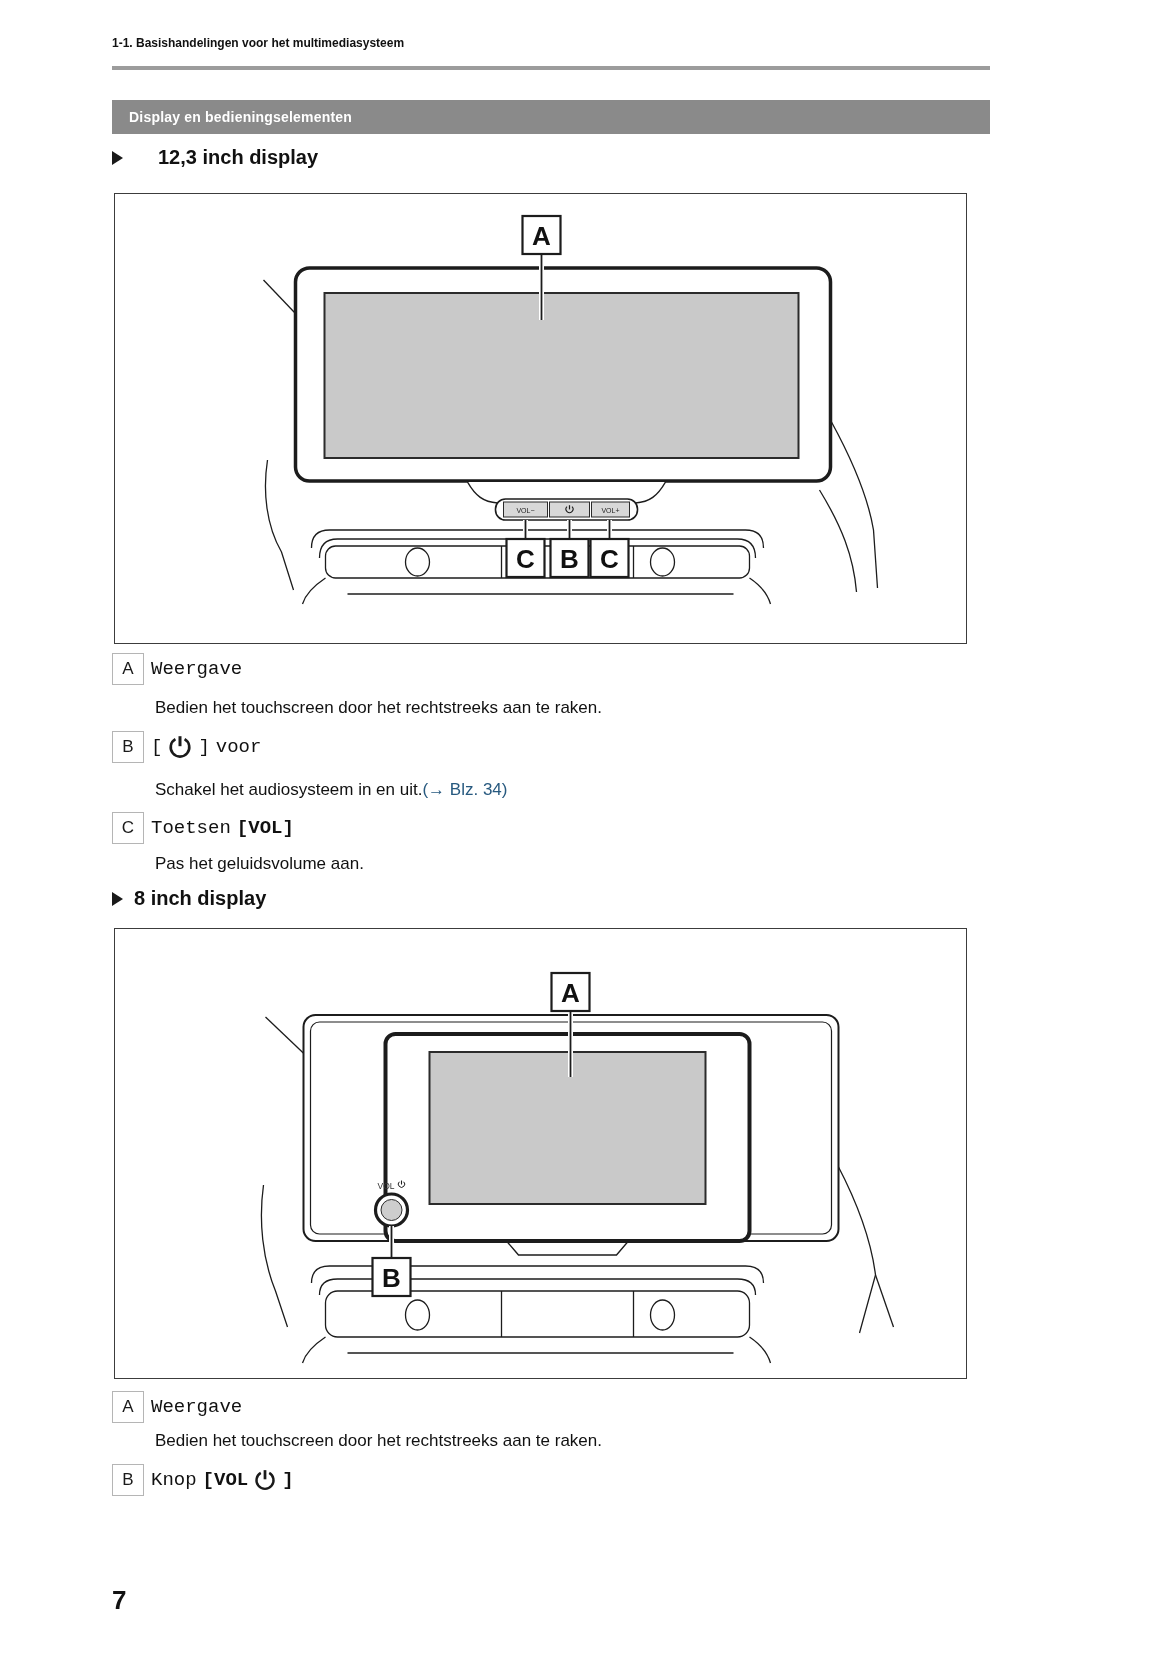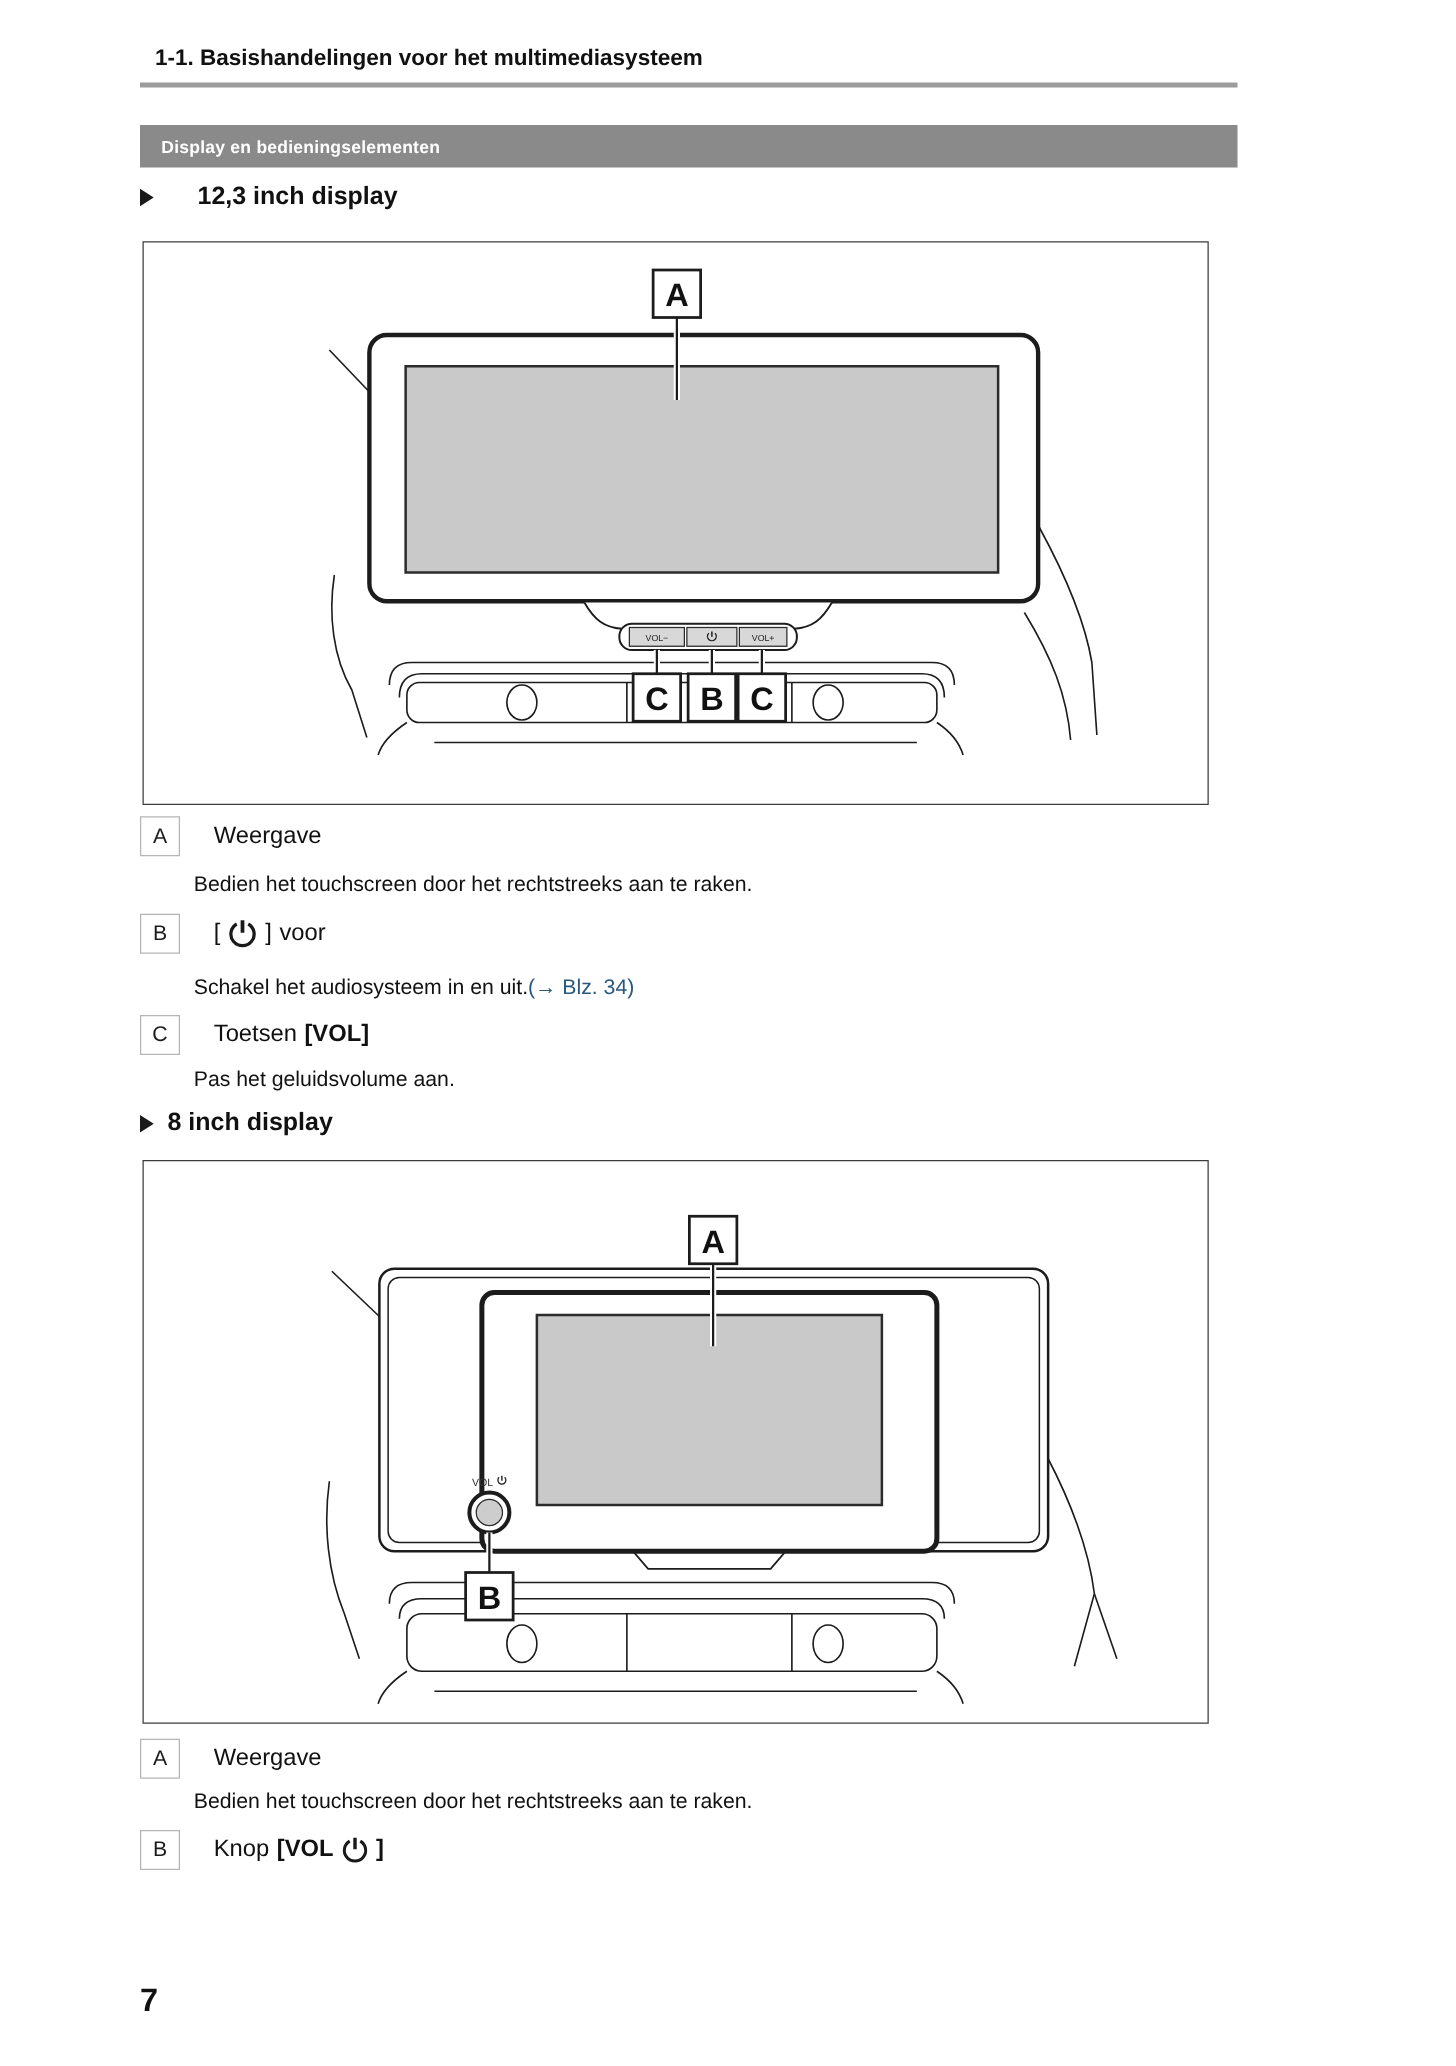--- a/index.html
+++ b/index.html
@@ -1,31 +1,31 @@
 <!DOCTYPE html>
 <html style="--banner-bg: #8a8a8a; --rule-gray: #9c9c9c; --screen-fill: #c9c9c9; --button-fill: #d8d8d8; --link-blue: #27597f;"><head>
 <meta charset="utf-8">
 <style>
   html,body{margin:0;padding:0;background:#ffffff;}
   .page{position:relative;width:1165px;height:1653px;background:#fff;
         font-family:"Liberation Sans",sans-serif;color:#1a1a1a;overflow:hidden;}
-  .breadcrumb{position:absolute;left:124px;top:36px;font-size:18px;font-weight:bold;color:#111;}
+  .breadcrumb{position:absolute;left:112px;top:36px;font-size:12px;font-weight:bold;color:#111;}
   .rule{position:absolute;left:112px;top:66px;width:878px;height:4px;background:var(--rule-gray,#9c9c9c);}
   .banner{position:absolute;left:112px;top:100px;width:878px;height:34px;background:var(--banner-bg,#8a8a8a);
           display:flex;align-items:center;}
   .banner span{color:#fff;font-weight:bold;font-size:14px;padding-left:17px;letter-spacing:0.2px;}
   .subheading{position:absolute;left:112px;display:flex;align-items:center;font-size:20px;font-weight:bold;color:#111;}
   .tri{width:0;height:0;border-left:11px solid #1a1a1a;border-top:7px solid transparent;
        border-bottom:7px solid transparent;margin-right:11px;margin-top:1px;}
   .figure{position:absolute;left:114px;width:851px;height:449px;border:1.5px solid #3c3c3c;background:#fff;}
   .figure svg{display:block;width:100%;height:100%;}
   .lrow{position:absolute;left:112px;display:flex;align-items:center;}
   .keybox{width:30px;height:30px;border:1px solid #b5b5b5;display:inline-flex;align-items:center;
           justify-content:center;font-size:17px;color:#1a1a1a;flex:0 0 auto;background:#fff;}
-  .ltitle{margin-left:27px;font-size:19px;color:#111;display:inline-flex;align-items:center;gap:6px;white-space:nowrap;}
+  .ltitle{margin-left:7px;font-size:19px;color:#111;display:inline-flex;align-items:center;gap:6px;white-space:nowrap;font-family:Liberation Mono, monospace;}
   .ltitle b{font-weight:bold;}
   .ldesc{position:absolute;left:155px;font-size:17px;color:#111;white-space:nowrap;}
   .xref{color:var(--link-blue,#27597f);text-decoration:none;cursor:pointer;}
   .pagenum{position:absolute;left:112px;top:1585px;font-size:26px;font-weight:bold;color:#111;}
   .pwr{flex:0 0 auto;}
   
   .ink{stroke:#1c1c1c;fill:none;}
   .fill-white{fill:#ffffff;}
   text.cap{font-family:"Liberation Sans",sans-serif;font-weight:bold;font-size:26px;fill:#111;text-anchor:middle;}
   text.tiny{font-family:"Liberation Sans",sans-serif;font-size:7px;fill:#222;text-anchor:middle;}

